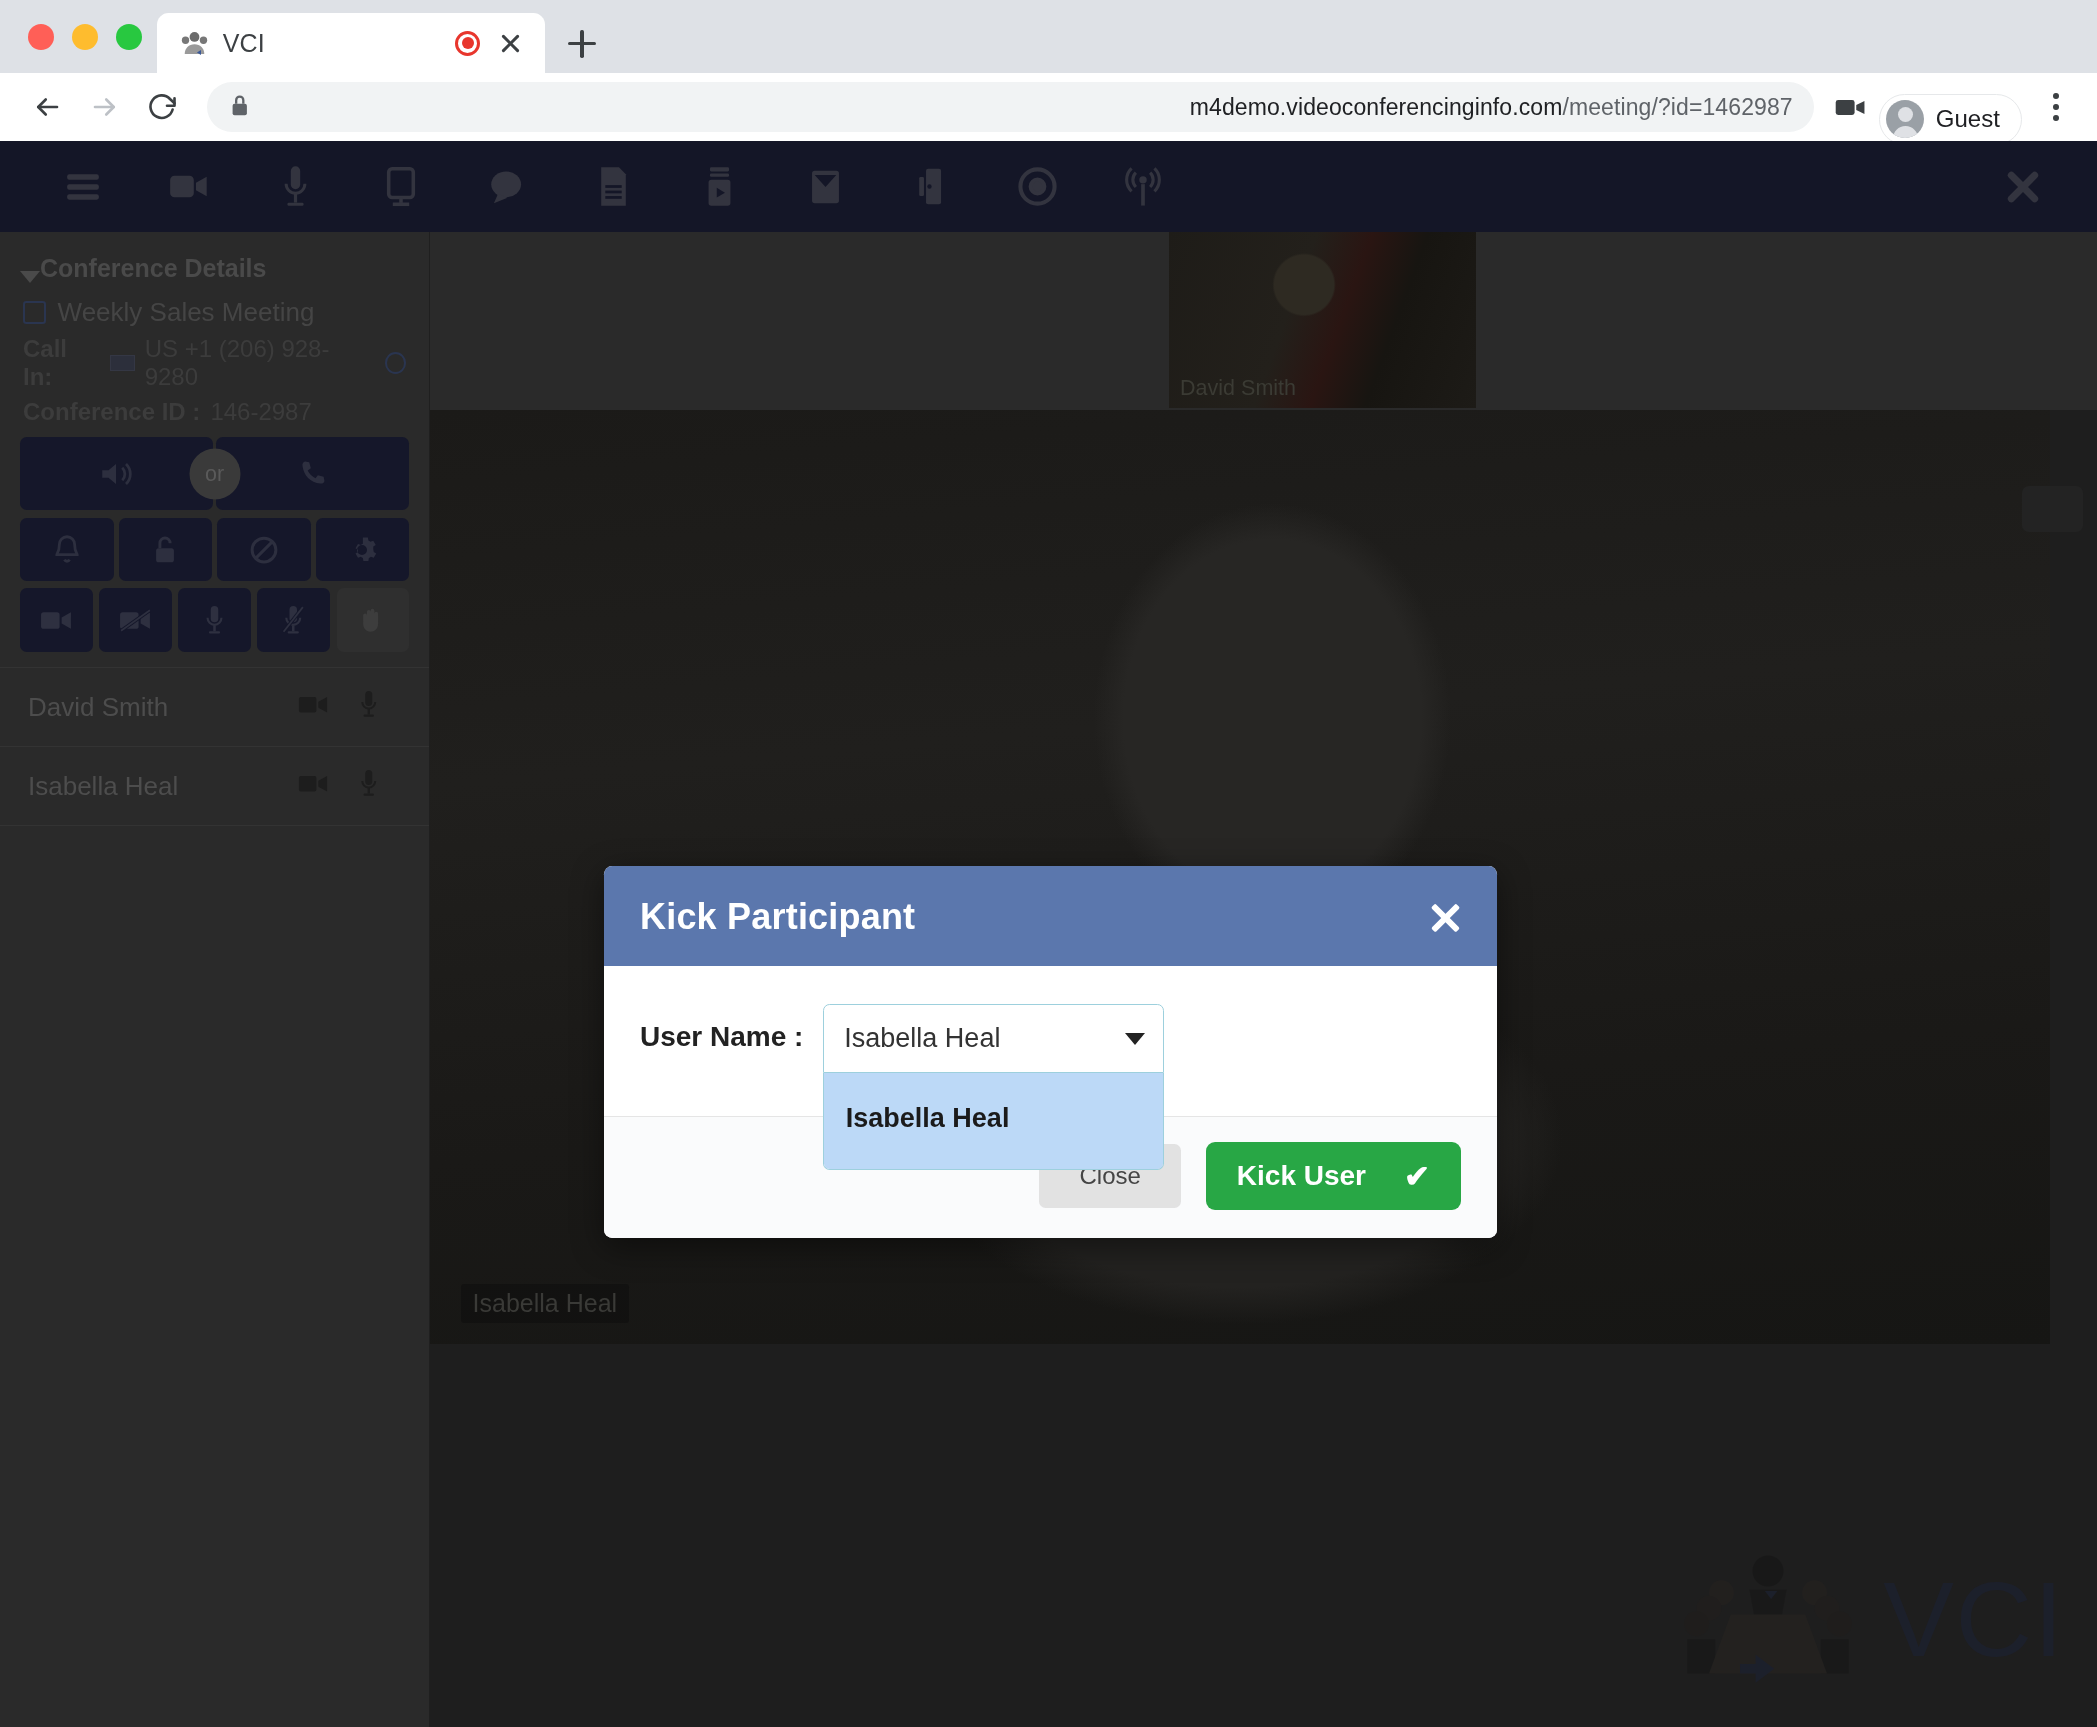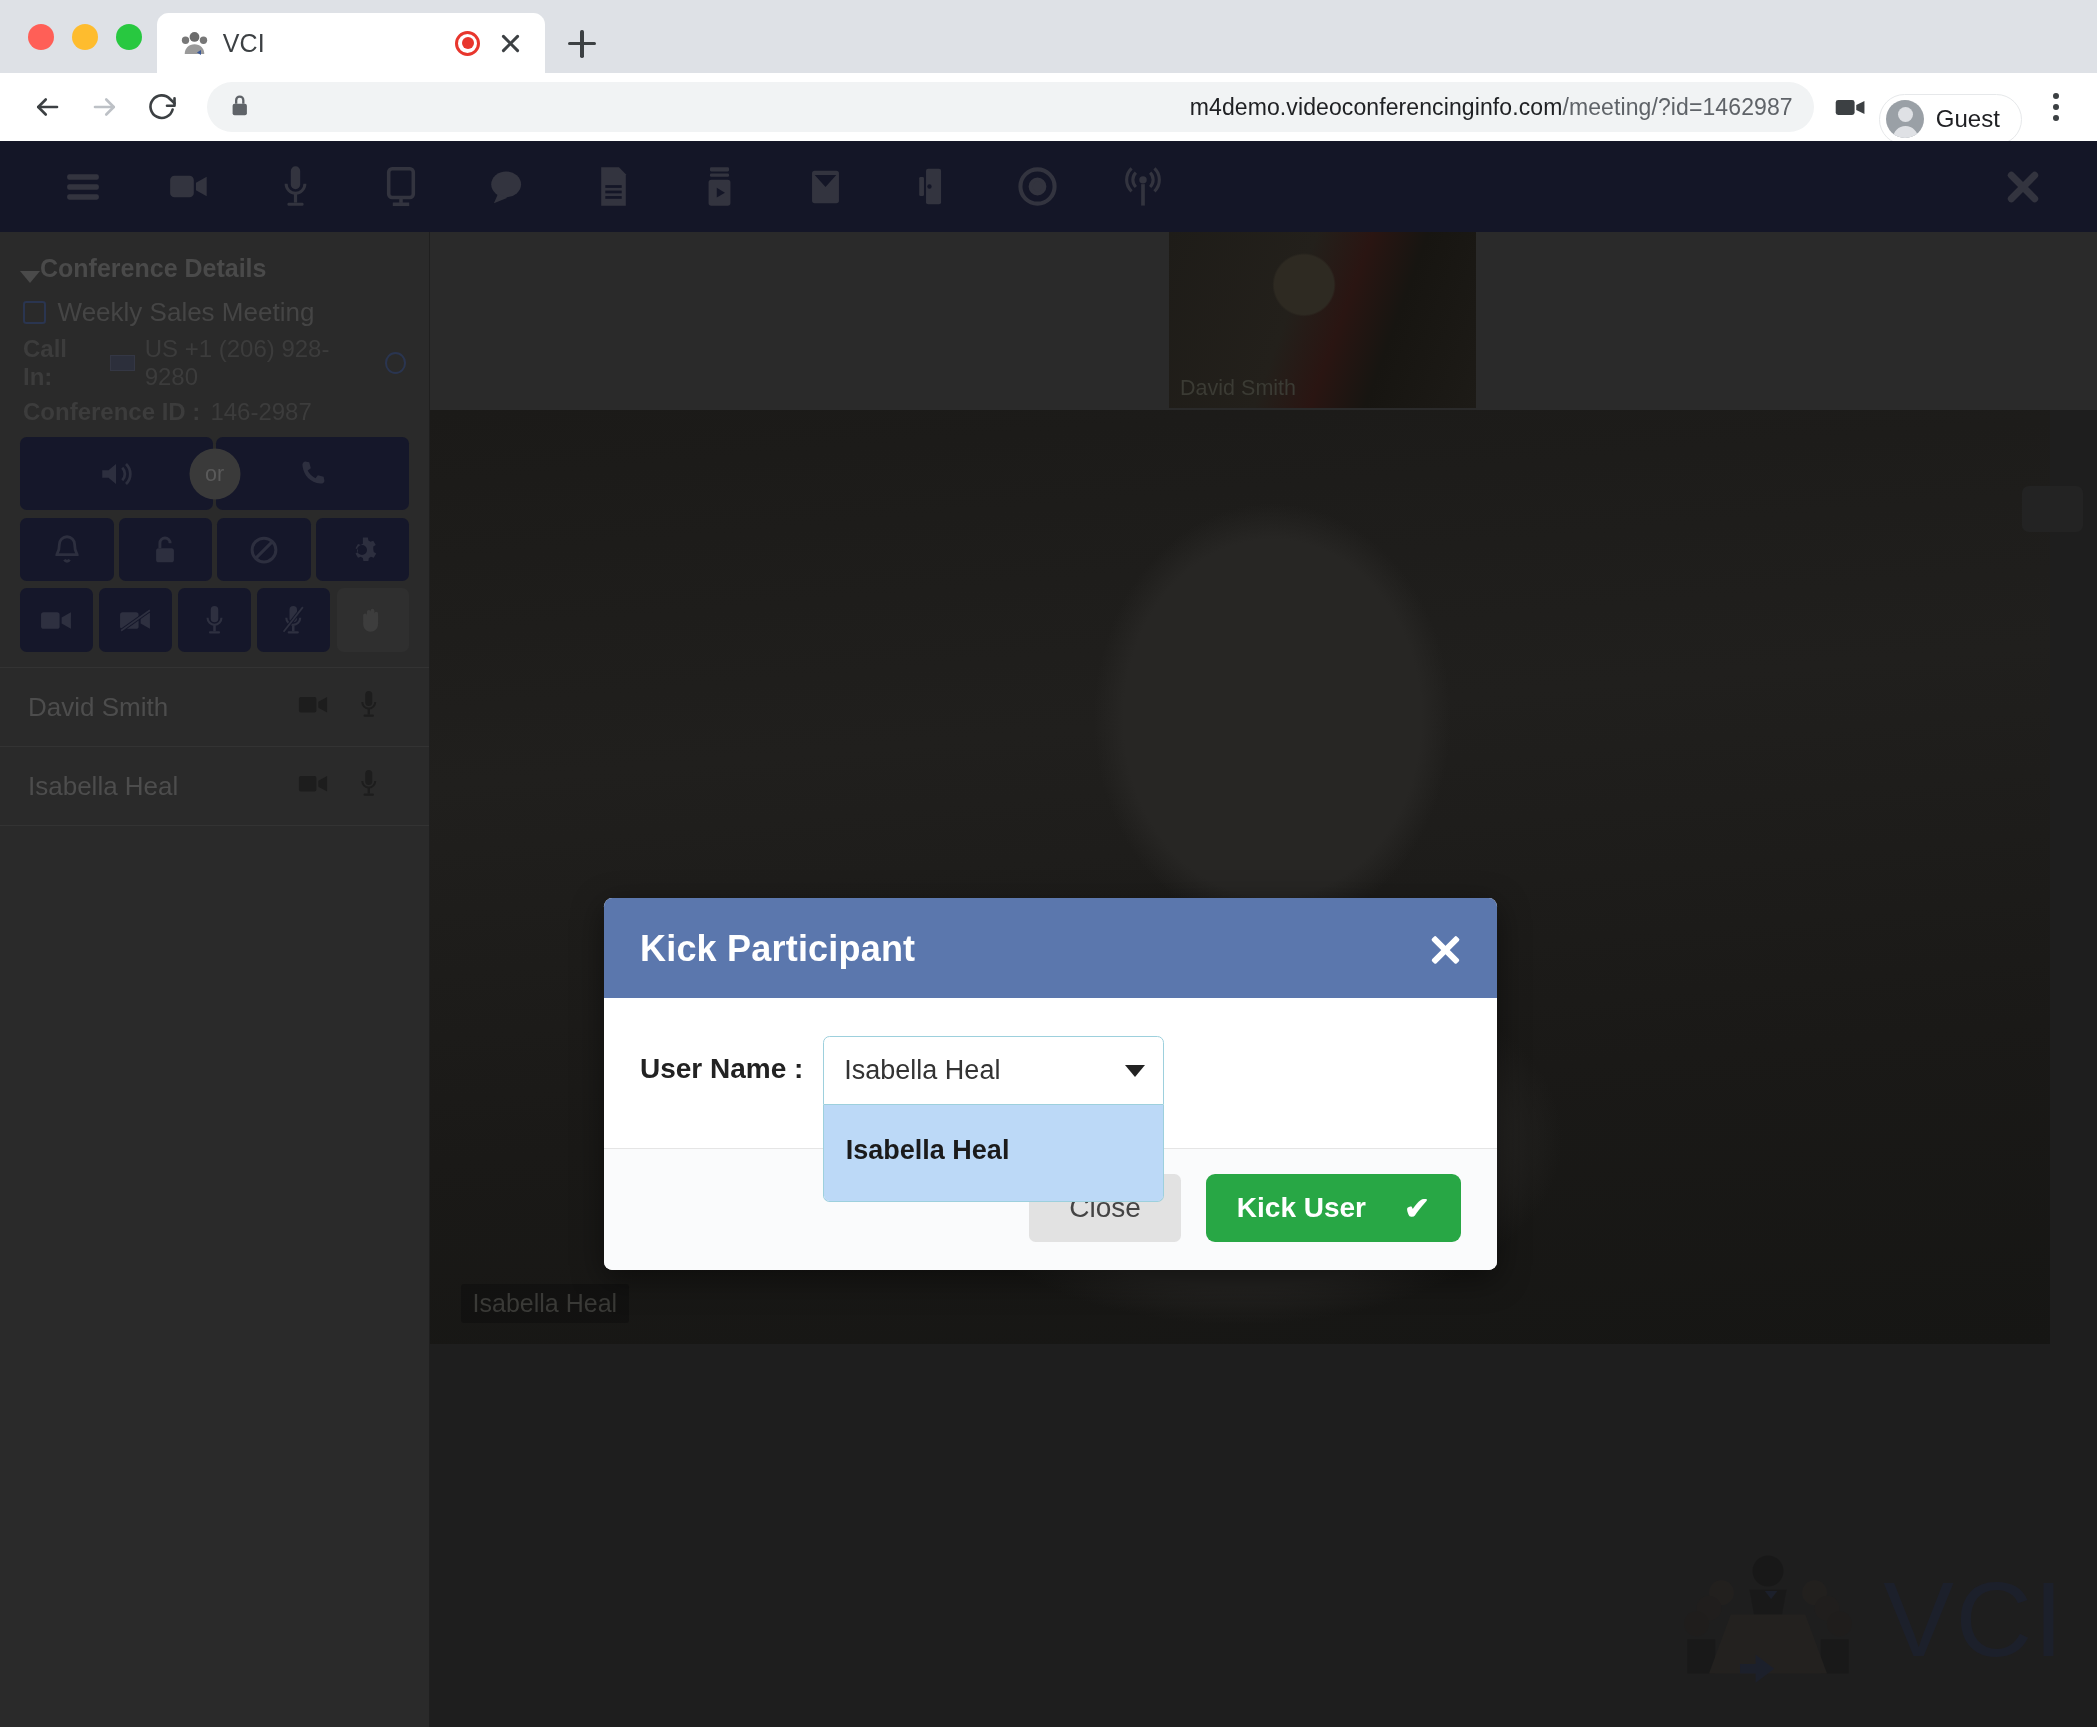--- a/index.html
+++ b/index.html
@@ -206,21 +206,21 @@
     opacity: .40;
   }
   .wm-text { font-size: 106px; color:#1b2340; font-weight: 400; letter-spacing: 1.7px; line-height:1;}
 
   
   .modal-wrap {
     position:absolute; inset:0; z-index: 30;
     display:flex; align-items:flex-start; justify-content:center;
   }
   .modal {
-    position:absolute; left: 604px; top: 757px;
+    position:absolute; left: 604px; top: 725px;
     width: 893px; background: #ffffff;
     border-radius: 8.3px; overflow: visible;
     box-shadow: 0 8.3px 33px rgba(0,0,0,.45);
   }
   .modal-header {
     background: #5b77ad; color:#fff;
     padding: 30px 33px 28px 36px;
     display:flex; align-items:center; justify-content:space-between;
     border-radius: 8.3px 8.3px 0 0;
   }
@@ -262,21 +262,21 @@
 
   .modal-footer {
     border-top: 1.7px solid #e5e5e5;
     background: #fafbfc;
     padding: 25px 36px 28px 36px;
     display:flex; justify-content:flex-end; align-items:center; gap: 25px;
     border-radius: 0 0 8.3px 8.3px;
   }
   .btn-close {
     background:#e2e2e2; color:#444; border:none;
-    font-size: 28px; padding: 18px 40px; border-radius: 6.6px;
+    font-size: 24px; padding: 18px 40px; border-radius: 6.6px;
     font-family: inherit;
   }
   .btn-kick {
     background:#28a745; color:#fff; border:none;
     font-size: 28px; font-weight: 700; padding: 18px 31px; border-radius: 9px;
     display:flex; align-items:center; gap: 38px;
     font-family: inherit;
   }
   .check { font-size: 31px; line-height:1; }
 </style>

